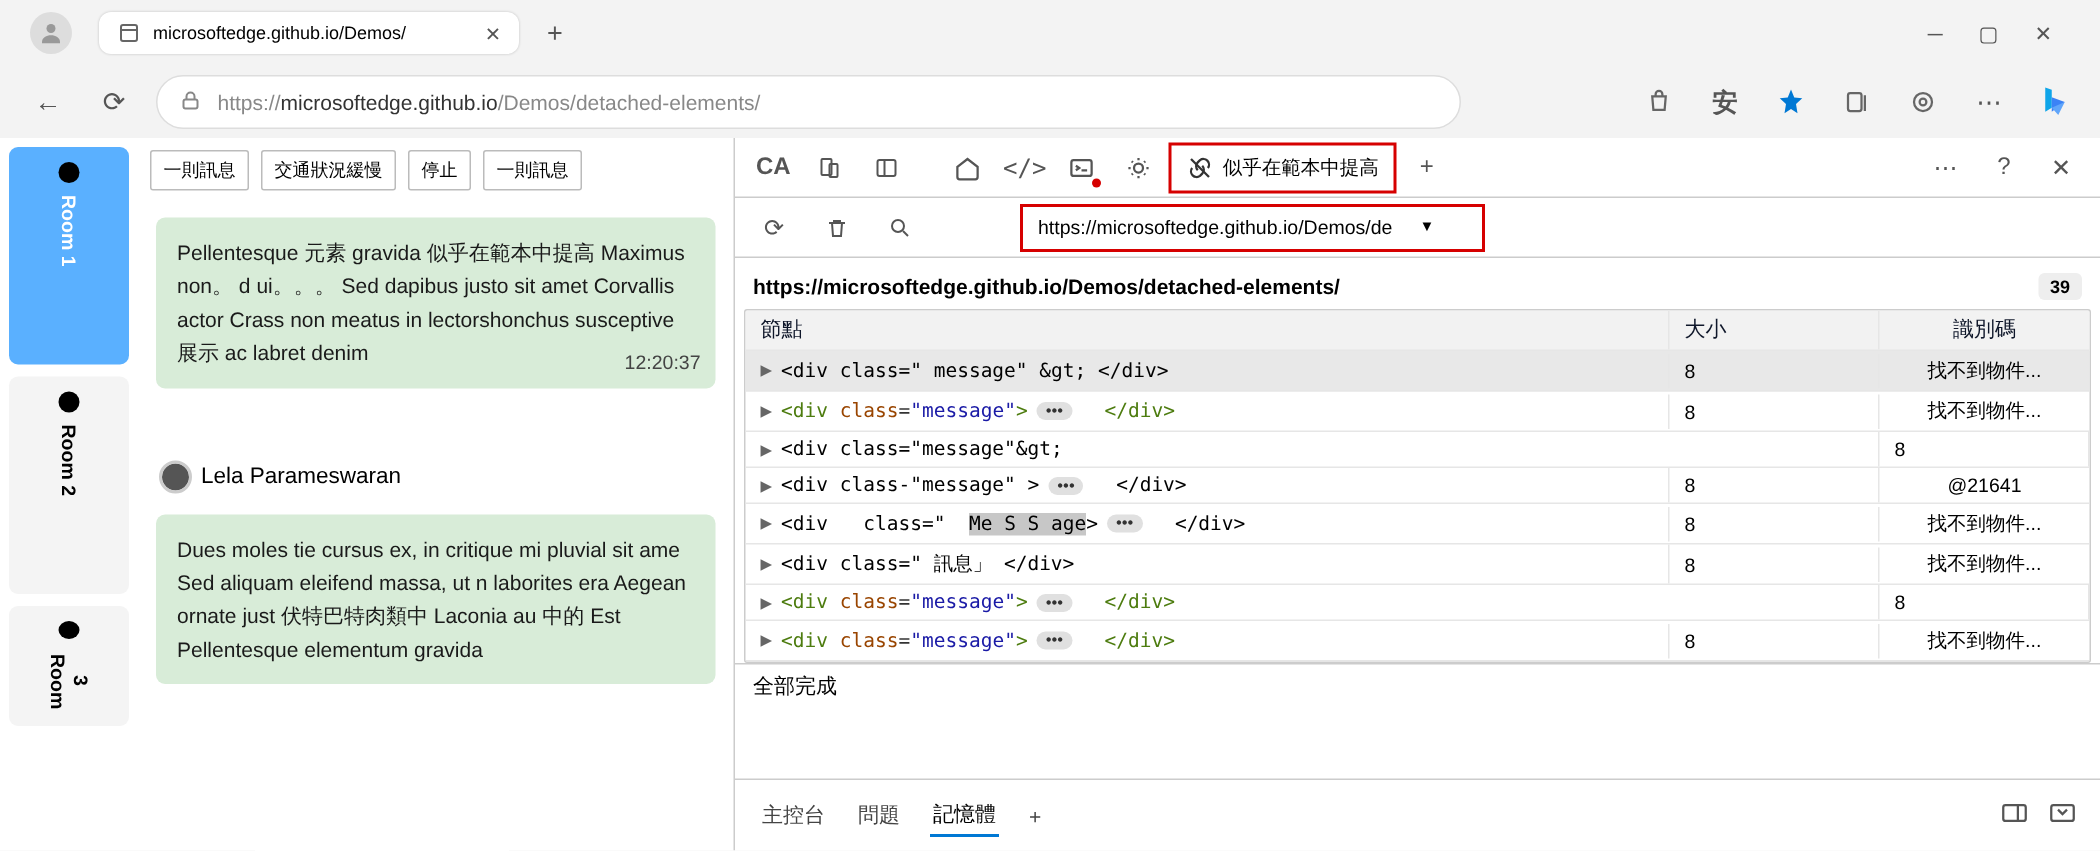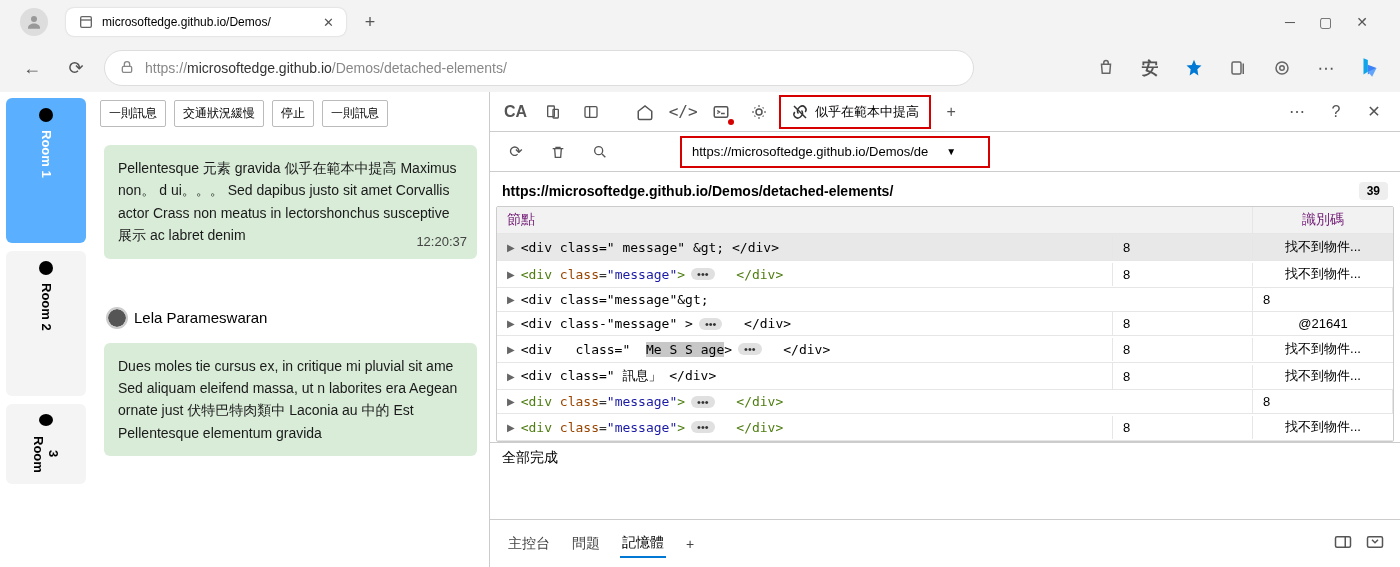--- a/index.html
+++ b/index.html
@@ -58,21 +58,21 @@
 
 .dt-toolbar2 { height:40px; border-bottom:1px solid #ccc; display:flex; align-items:center; padding:0 8px; gap:6px; }
 .url-filter { border:2px solid #d60000; height:32px; display:flex; align-items:center; padding:0 10px; gap:18px; min-width:310px; background:#fff; }
 .url-filter .caret { font-size:10px; }
 
 .dt-body { flex:1; display:flex; flex-direction:column; overflow:hidden; }
 .dt-url-row { display:flex; align-items:center; padding:10px 12px 6px; font-weight:600; font-size:14px; }
 .dt-badge { margin-left:auto; background:#eee; border-radius:4px; padding:2px 8px; font-size:12px; }
 .dt-table { border:1px solid #ccc; margin:0 6px; border-radius:2px; overflow:hidden; }
 .dt-row { display:flex; align-items:center; border-bottom:1px solid #e6e6e6; font-size:13px; }
-.dt-row.header { background:#f2f2f2; font-weight:400; color:#701a75; font-size:14px; }
+.dt-row.header { background:#f2f2f2; font-weight:400; color:#0f172a; font-size:14px; }
 .dt-c1 { flex:1; padding:4px 10px; display:flex; align-items:center; gap:6px; border-right:1px solid #e6e6e6; overflow:hidden; white-space:nowrap; }
 .dt-c2 { width:140px; padding:4px 10px; border-right:1px solid #e6e6e6; }
 .dt-c3 { width:140px; padding:4px 10px; text-align:center; }
 .expander { color:#666; font-size:10px; }
 .tag { color:#4d7c0f; }
 .attrname { color:#994500; }
 .eq { color:#333; }
 .str { color:#1a1aa6; }
 .pill { background:#e0e0e0; border-radius:8px; padding:0 6px; font-size:11px; color:#333; }
 .hl { background:#c7c7c7; }
@@ -273,20 +273,21 @@
     </div>
 
     <div class="dt-body">
       <div class="dt-url-row">
         <span>https://microsoftedge.github.io/Demos/detached-elements/</span>
         <span class="dt-badge">39</span>
       </div>
       <div class="dt-table">
         <div class="dt-row header">
           <div class="dt-c1">節點</div>
+          <div class="dt-c2">大小</div>
           <div class="dt-c3">識別碼</div>
         </div>
         <div id="rows-host">
             <div class="dt-row sel">
               <div class="dt-c1">
                 <span class="expander">▶</span>
                 <span style="font-family: Consolas, monospace;">&lt;div   class="   message" &amp;gt;  &lt;/div&gt;</span>
               </div>
               <div class="dt-c2">8</div>
               <div class="dt-c3">找不到物件...</div>

